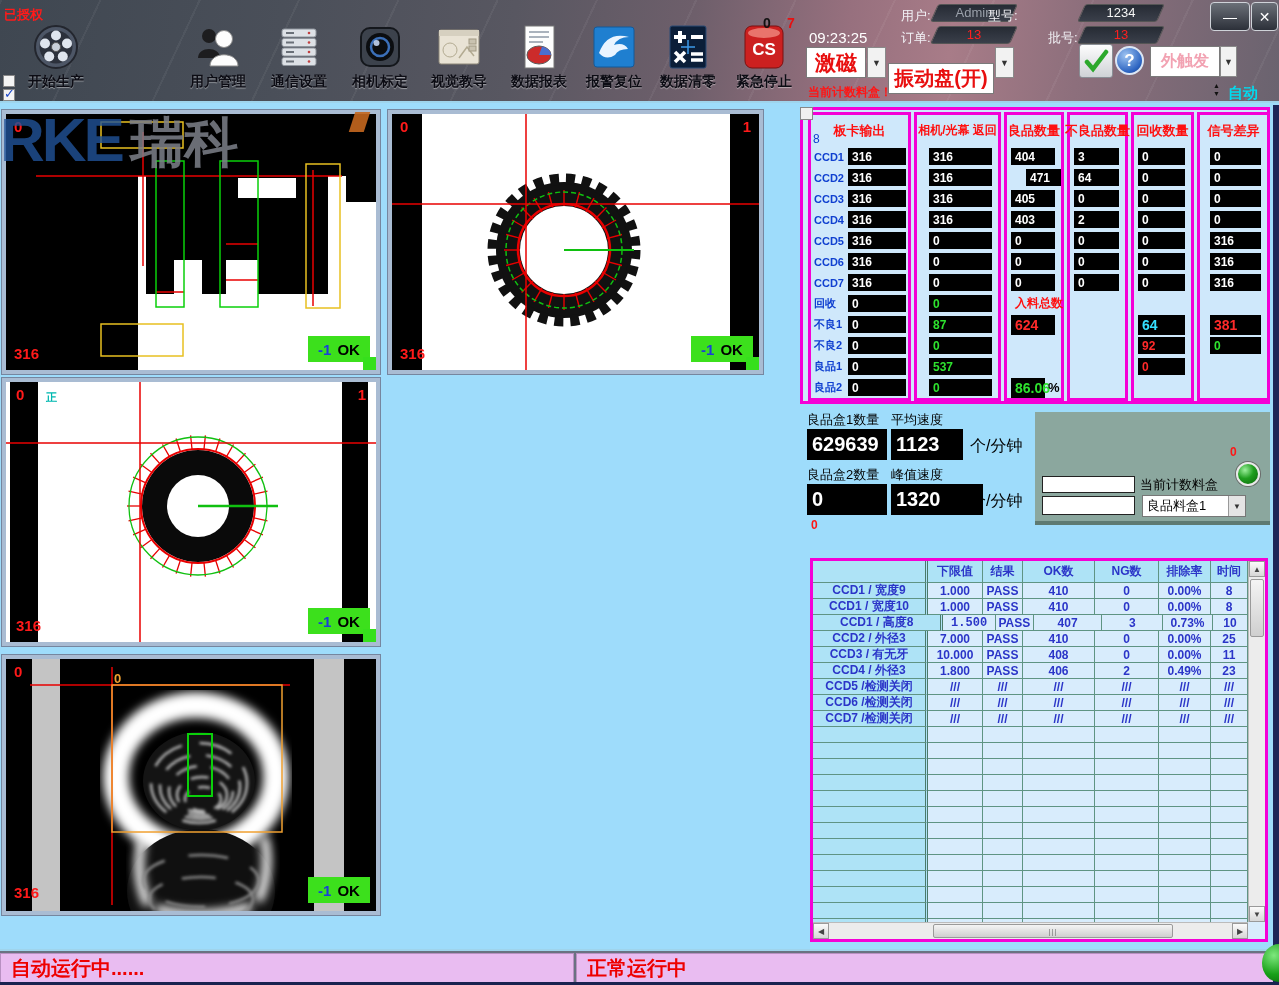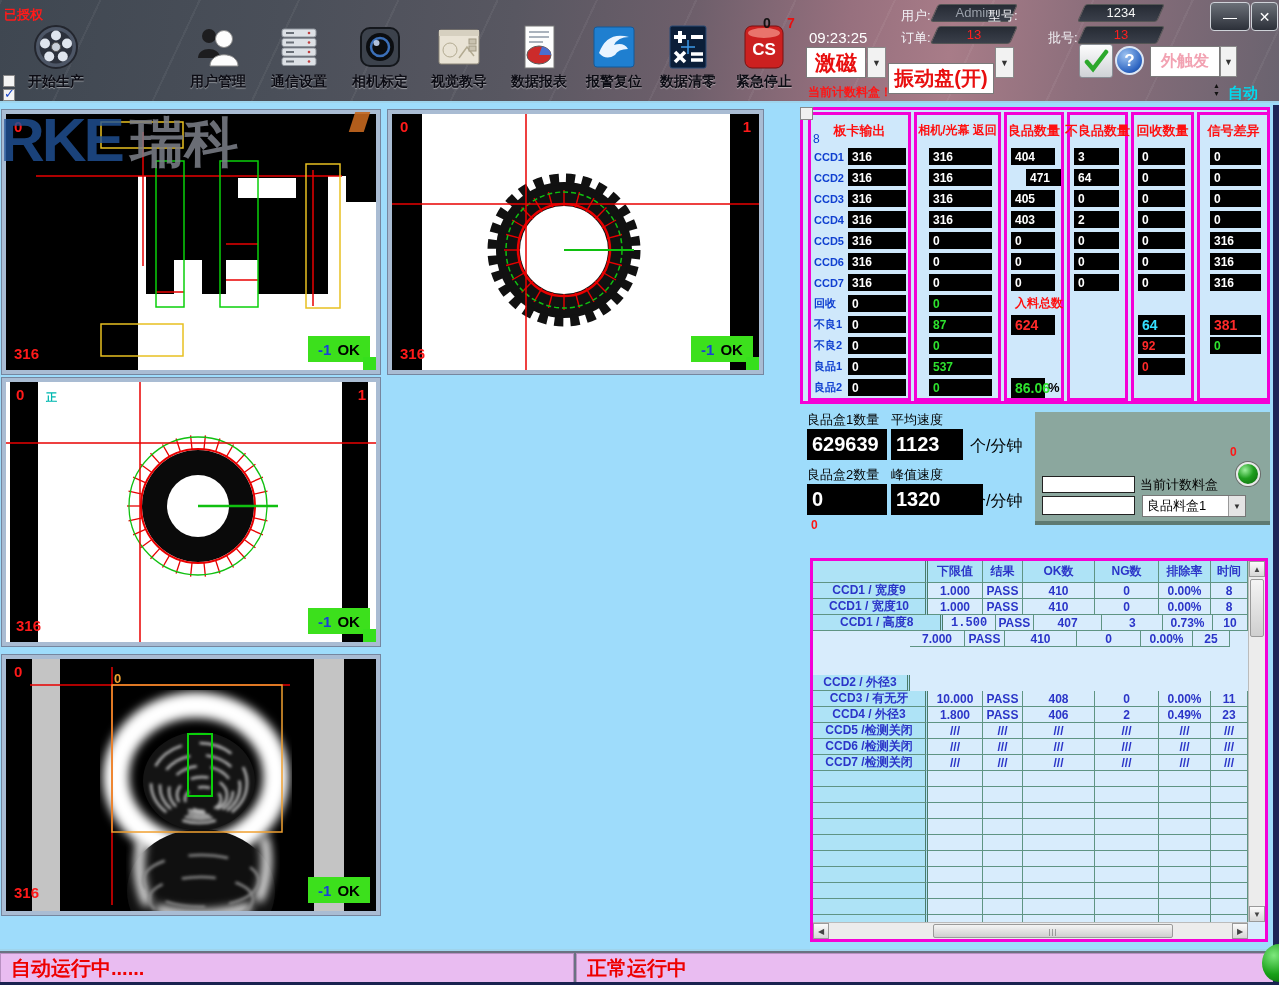--- a/index.html
+++ b/index.html
@@ -773,21 +773,21 @@
         <div class="rrow">
           <div class="rcell lab" style="width: 137px; height: 16px;">CCD1 / 高度8</div>
           <div class="rcell" style="width: 55px; height: 16px; font-family: Liberation Mono, monospace;">1.500</div>
           <div class="rcell" style="width: 40px; height: 16px;">PASS</div>
           <div class="rcell" style="width: 72px; height: 16px;">407</div>
           <div class="rcell" style="width: 64px; height: 16px;">3</div>
           <div class="rcell" style="width: 52px; height: 16px;">0.73%</div>
           <div class="rcell" style="width: 37px; height: 16px;">10</div>
         </div>
         <div class="rrow">
-          <div class="rcell lab" style="width: 97px; height: 16px; margin-top: 44px;">CCD2 / 外径3</div>
+          <div class="rcell lab" style="width: 115px; height: 16px;">CCD2 / 外径3</div>
           <div class="rcell" style="width: 55px; height: 16px;">7.000</div>
           <div class="rcell" style="width: 40px; height: 16px;">PASS</div>
           <div class="rcell" style="width: 72px; height: 16px;">410</div>
           <div class="rcell" style="width: 64px; height: 16px;">0</div>
           <div class="rcell" style="width: 52px; height: 16px;">0.00%</div>
           <div class="rcell" style="width: 37px; height: 16px;">25</div>
         </div>
         <div class="rrow">
           <div class="rcell lab" style="width: 115px; height: 16px;">CCD3 / 有无牙</div>
           <div class="rcell" style="width: 55px; height: 16px;">10.000</div>

